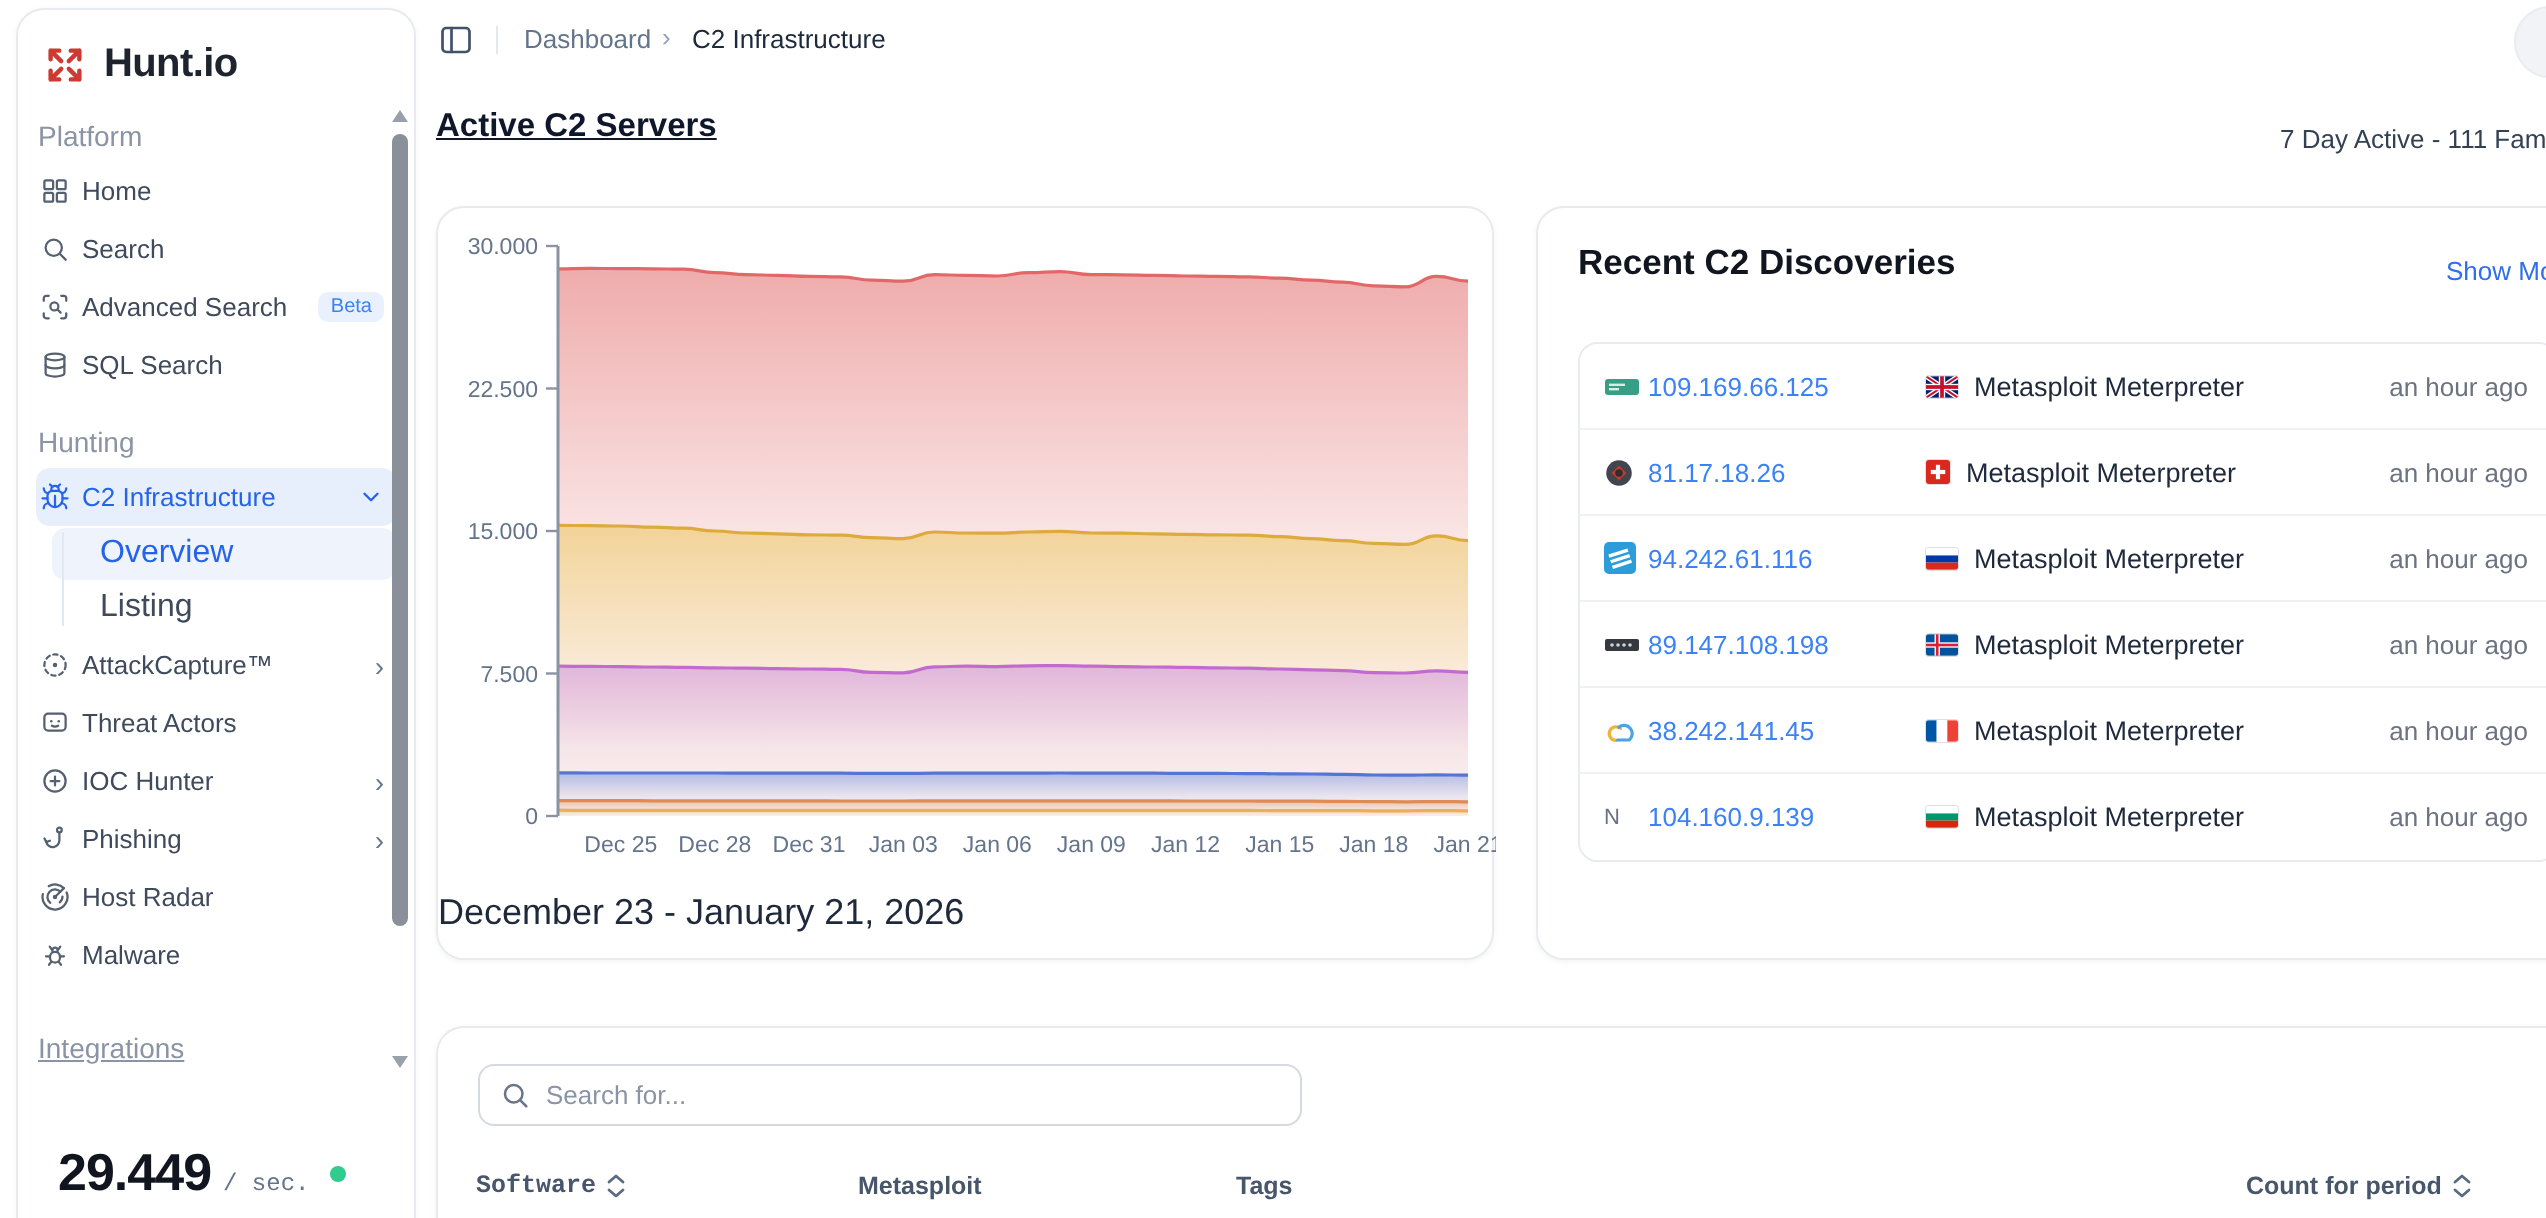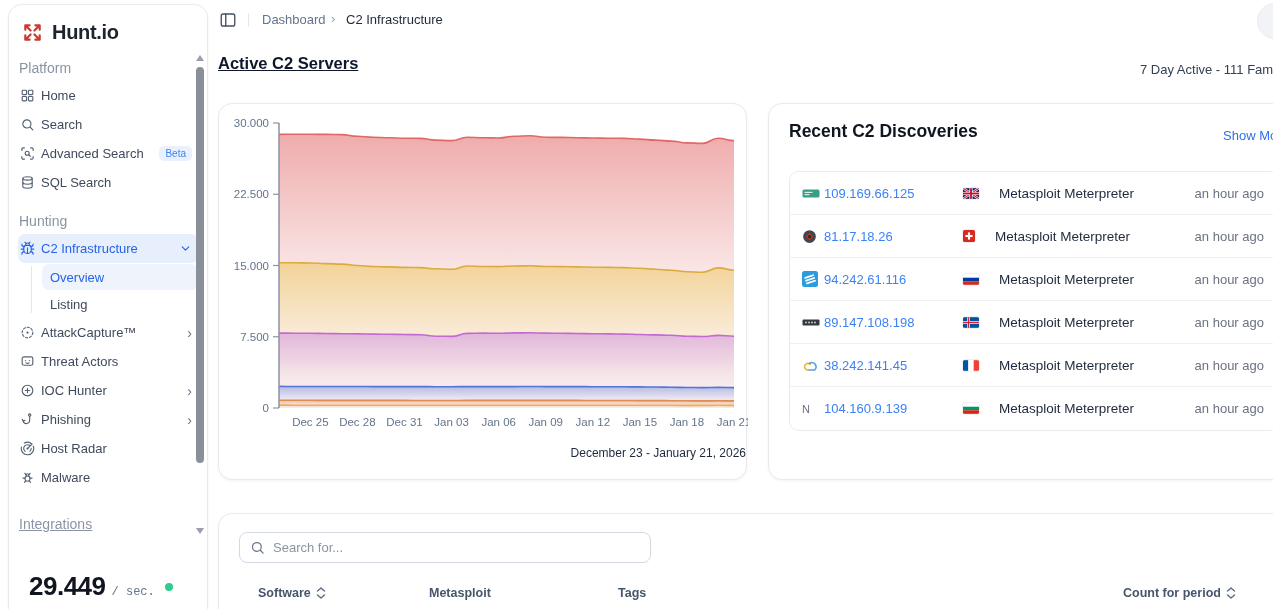--- a/index.html
+++ b/index.html
@@ -22,22 +22,22 @@
   .nav-item .nicon { width:15px; height:15px; flex:0 0 15px; color:#556070; display:flex; }
   .nav-item .nicon svg { width:15px; height:15px; }
   .nav-item.active { background:#e7effc; color:#2563eb; }
   .nav-item.active .nicon { color:#2563eb; }
   .chev-r { margin-left:auto; color:#64748b; font-size:14px; line-height:1; }
   .chev-d { margin-left:auto; display:flex; color:#2563eb; }
   .badge { margin-left:auto; background:#eaf1fe; color:#3b82f6; font-size:10px;
     padding:2px 6px; border-radius:5px; font-weight:500; }
   .subwrap { position:relative; }
   .subwrap .guide { position:absolute; left:13px; top:2px; bottom:4px; width:1px; background:#e2e8f0; }
-  .sub-item { height:26px; margin:1px 0 1px 24px; display:flex; align-items:center;
-    padding:0 8px; border-radius:7px; font-size:13px; color:#3f4a5c; cursor:pointer; }
+  .sub-item { height:26px; margin:1px 0 1px 8px; display:flex; align-items:center;
+    padding:0 24px; border-radius:7px; font-size:16px; color:#3f4a5c; cursor:pointer; }
   .sub-item.active { background:#eef3fc; color:#2563eb; }
   
   .sb-arrow { position:absolute; left:187px; width:0; height:0; border-left:4.5px solid transparent;
     border-right:4.5px solid transparent; }
   .sb-up { top:50px; border-bottom:6px solid #9aa0ab; }
   .sb-down { top:523px; border-top:6px solid #9aa0ab; }
   .sb-thumb { position:absolute; left:187px; top:62px; width:8px; height:396px;
     background:#8a9099; border-radius:4px; }
   .rate-row { position:absolute; left:20px; top:566px; display:flex; align-items:baseline; gap:6px; }
   .rate-val { font-size:26px; font-weight:800; color:#10151f; letter-spacing:-.5px; }
@@ -55,36 +55,36 @@
 
   #page-title { left:218px; top:54px; font-size:16.5px; font-weight:700; color:#0f172a;text-decoration:underline; }
   #page-subtitle { left:1140px; top:62px; font-size:13px; color:#334155; white-space:nowrap; }
 
   
   .card { position:absolute; background:#fff; border:1px solid #e7eaef; border-radius:14px;
     box-shadow:0 1px 3px rgba(16,24,40,.05); }
   #chart-card { left:218px; top:103px; width:529px; height:377px; }
   #chart-svg { position:absolute; left:0; top:0; }
   .tick { font-size:11.5px; fill:#64748b; font-family:"Liberation Sans",sans-serif; }
-  #chart-caption { position:absolute; left:0; top:342px; width:100%; text-align:right;
-    font-size:12px; color:#1e293b; }
+  #chart-caption { position:absolute; left:0; top:342px; width:100%; text-align:left;
+    font-size:18px; color:#1e293b; }
 
   #recent-card { left:768px; top:103px; width:530px; height:377px; }
   #recent-title { position:absolute; left:20px; top:17px; font-size:17.5px; font-weight:700; color:#10151f; }
   #show-more { position:absolute; left:454px; top:24px; font-size:13px; color:#2f6fed;
     font-weight:500; cursor:pointer; white-space:nowrap; }
   #disc-list { position:absolute; left:20px; top:67px; width:490px;
     border:1px solid #e7eaef; border-radius:10px; overflow:hidden; }
   .disc-row { height:43px; display:grid; grid-template-columns:22px 139px 1fr auto;
     align-items:center; padding:0 14px 0 12px; border-bottom:1px solid #eef0f3; background:#fff; }
   .disc-row:last-child { border-bottom:none; }
   .prov { display:flex; align-items:center; }
   .pletter { font-size:11px; color:#6b7280; font-weight:500; }
   .ip-link { font-size:13px; color:#3b82f6; cursor:pointer; text-decoration:none; }
-  .sw-cell { display:flex; align-items:center; gap:20px; }
+  .sw-cell { display:flex; align-items:center; gap:8px; }
   .flag { display:inline-flex; width:16px; height:11px; border-radius:1.5px; overflow:hidden;
     box-shadow:0 0 0 .5px rgba(0,0,0,.12); }
   .flag svg { width:100%; height:100%; display:block; }
   .flag.sq { width:12px; height:12px; }
   .sw-name { font-size:13.5px; color:#1e293b; }
   .disc-time { font-size:13px; color:#6b7280; text-align:right; }
 
   #bottom-card { left:218px; top:513px; width:1080px; height:170px; }
   #search-box { position:absolute; left:20px; top:18px; width:412px; height:31px;
     border:1px solid #d5dae2; border-radius:8px; display:flex; align-items:center; padding:0 10px; gap:8px; background:#fff; }
@@ -491,21 +491,21 @@
 
 <div id="bottom-card" class="card">
   <div id="search-box">
     <svg viewBox="0 0 24 24" fill="none" stroke="currentColor" stroke-width="2" stroke-linecap="round">
       <circle cx="11" cy="11" r="7"></circle>
         <line x1="16.5" y1="16.5" x2="21" y2="21"></line>
     </svg>
     <input id="search-input" value="" placeholder="Search for..." style="">
   </div>
   <div id="table-headers">
-      <div class="th sortable" style="left: 39px;">
+      <div class="th sortable" style="left: 19px; font-family: Liberation Mono, monospace;">
         <span>Software</span>
         <span class="sort-ic">
           <svg width="10" height="12" viewBox="0 0 10 12" fill="none" stroke="currentColor" stroke-width="1.4" stroke-linecap="round" stroke-linejoin="round">
             <path d="m1.5 4 3.5-3 3.5 3"></path>
             <path d="m1.5 8 3.5 3 3.5-3"></path>
           </svg>
         </span>
       </div>
       <div class="th" style="left: 210px;">
         <span>Metasploit</span>

